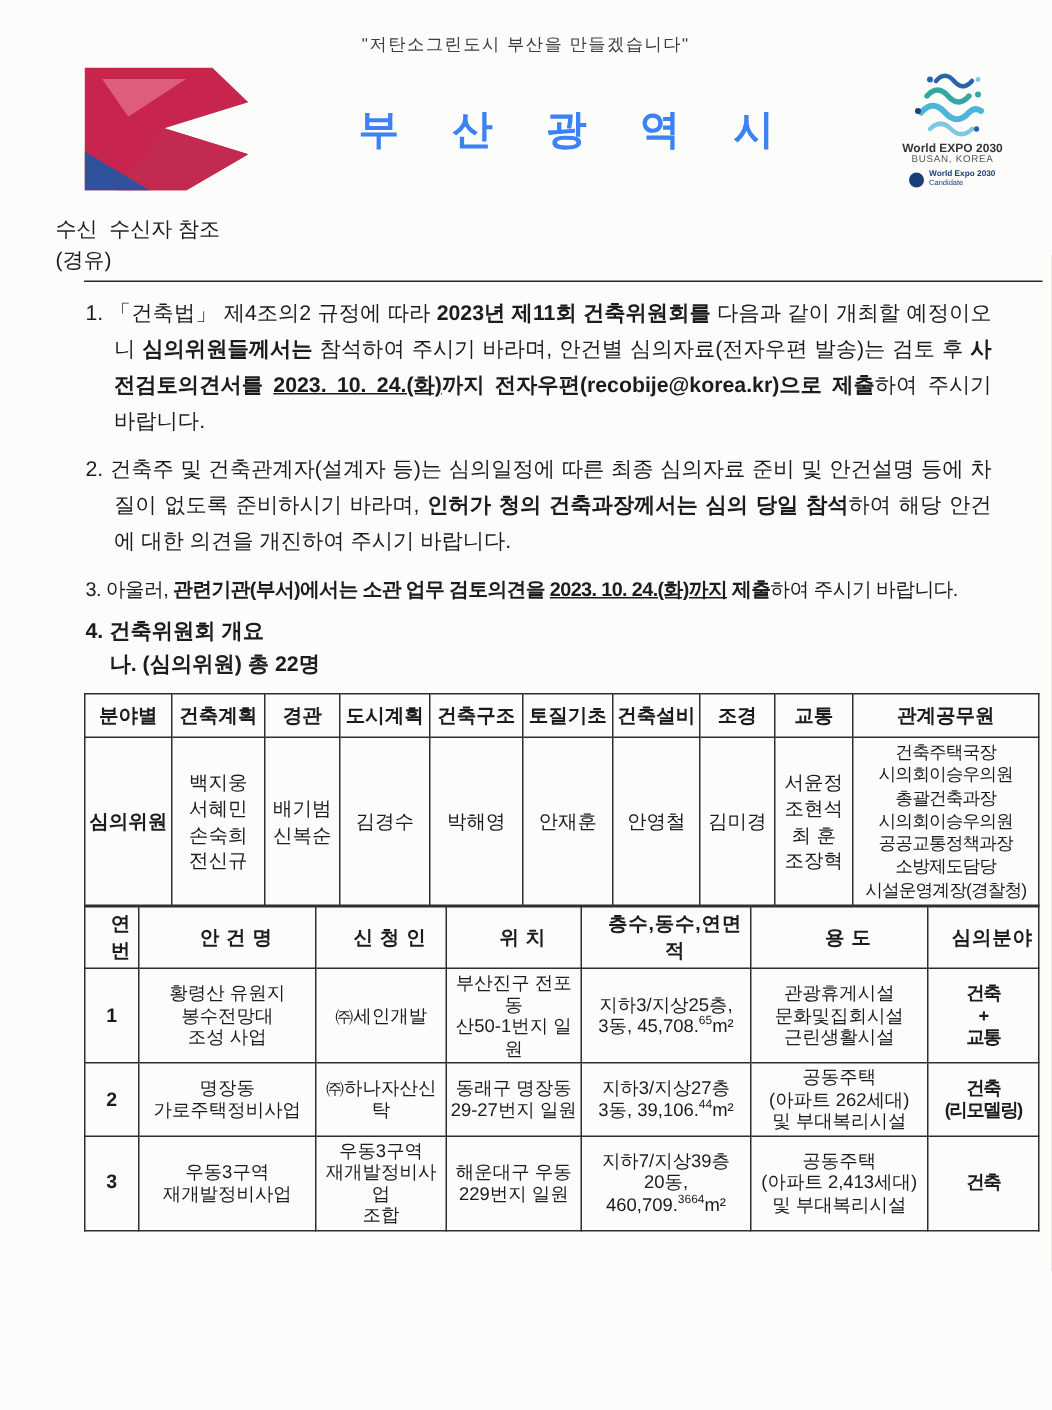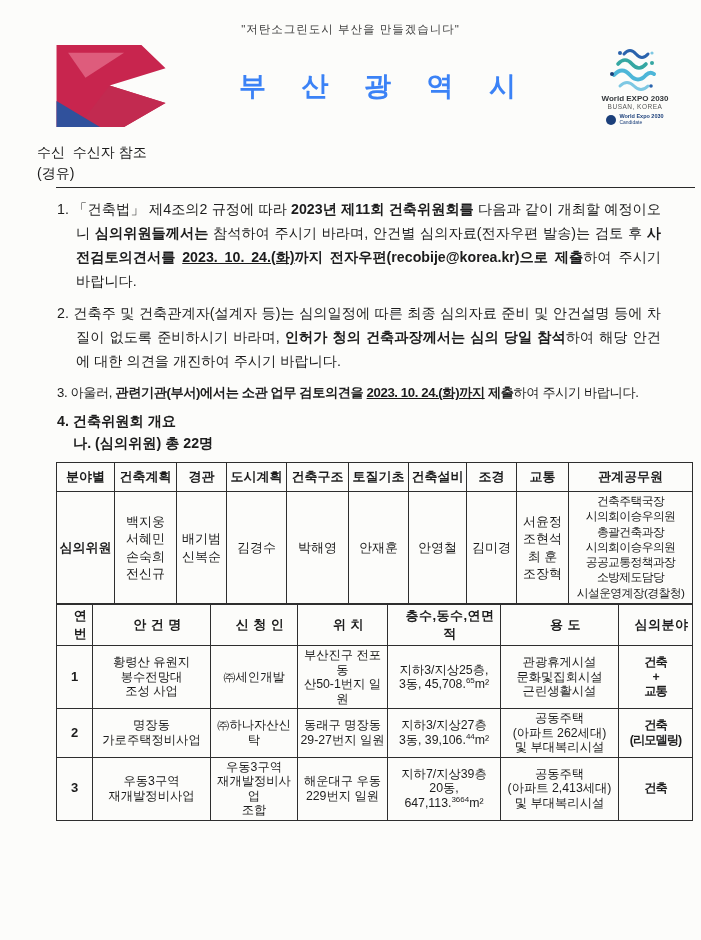--- a/index.html
+++ b/index.html
@@ -271,21 +271,21 @@
             <div>우동3구역</div>
             <div>재개발정비사업</div>
             <div>조합</div>
           </td>
           <td>
             <div>해운대구 우동</div>
             <div>229번지 일원</div>
           </td>
           <td>
             <div>지하7/지상39층</div>
-            <div><span>20동, 647,113.</span><sup>3664</sup><span>m²</span></div>
+            <div><span>20동, 460,709.</span><sup>3664</sup><span>m²</span></div>
           </td>
           <td>
             <div>공동주택</div>
             <div>(아파트 2,413세대)</div>
             <div>및 부대복리시설</div>
           </td>
           <td class="field-cell">
             <div>건축</div>
           </td>
         </tr>

